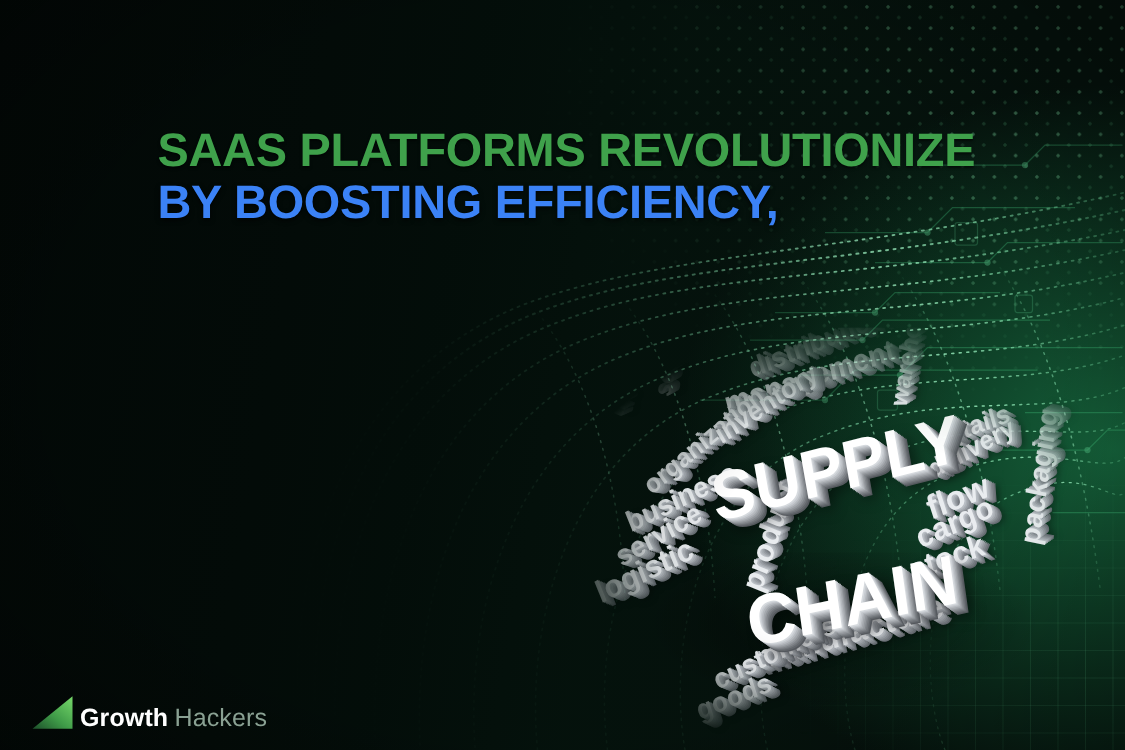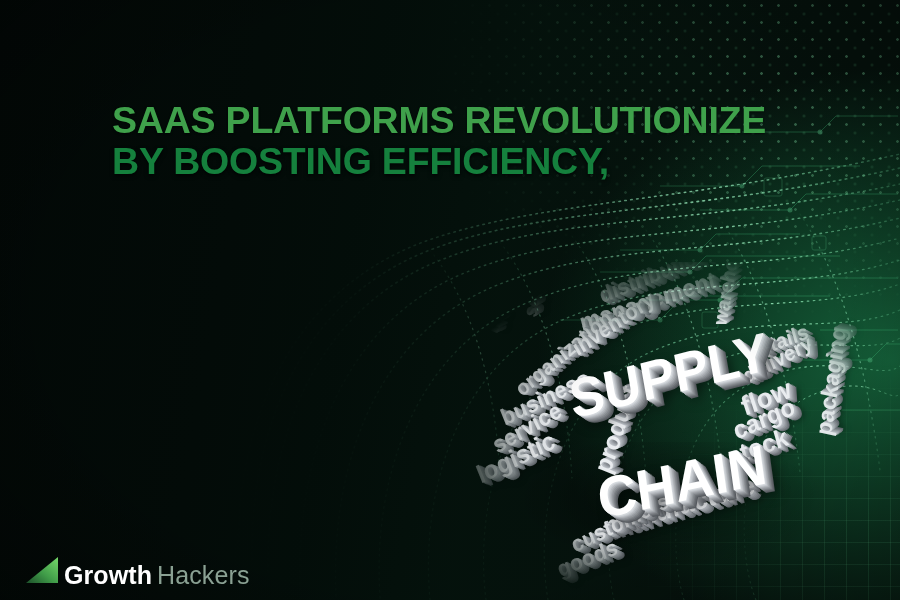--- a/index.html
+++ b/index.html
@@ -57,34 +57,34 @@
   }
 
   
   #bg-circuit{opacity:.55;}
   
   #bg-wave{opacity:.95;}
 
   
   #headline{
     position:absolute;
-    left:112px;top:100px;
+    left:126px;top:100px;
     width:700px;
     z-index:6;
   }
   .hl-line{
     font-weight:bold;
     font-size:37.5px;
     line-height:41px;
     letter-spacing:-.2px;
     text-transform:uppercase;
     white-space:nowrap;
   }
   .hl-green{color:#3fa14b;text-shadow:0 1px 2px rgba(0,0,0,.55);}
-  .hl-white{color:#15803d;text-shadow:0 2px 4px rgba(0,0,0,.75);}
+  .hl-white{color:#3b82f6;text-shadow:0 2px 4px rgba(0,0,0,.75);}
 
   
   #wordcloud{
     position:absolute;
     left:452px;top:262px;
     width:460px;height:350px;
     z-index:5;
   }
   #wc-stage{
     position:absolute;inset:0;
@@ -129,21 +129,21 @@
 
   
   #logo{
     position:absolute;
     left:24px;bottom:15px;
     z-index:8;
     display:flex;align-items:flex-end;
   }
   #logo-mark{display:block;margin-right:1px;}
   #logo-text{
-    font-size:25px;font-weight:bold;
+    font-size:20px;font-weight:bold;
     letter-spacing:.1px;
     line-height:20px;
     position:relative;left:-7px;
   }
   #logo-growth{color:#ffffff;}
   #logo-hackers{color:#8aa193;font-weight:normal;margin-left:5px;}
 </style>
 </head>
 <body>
 

